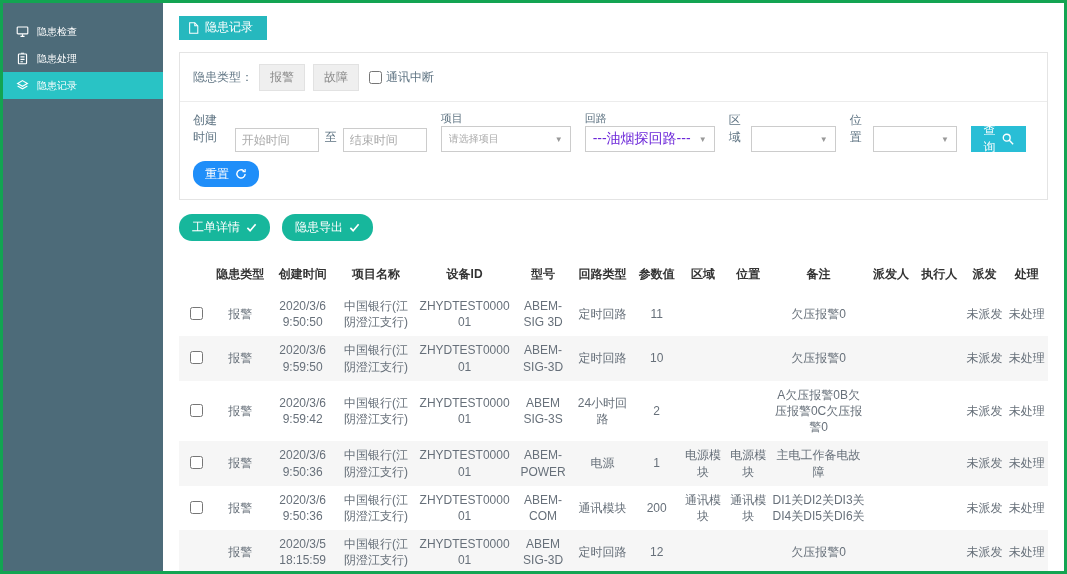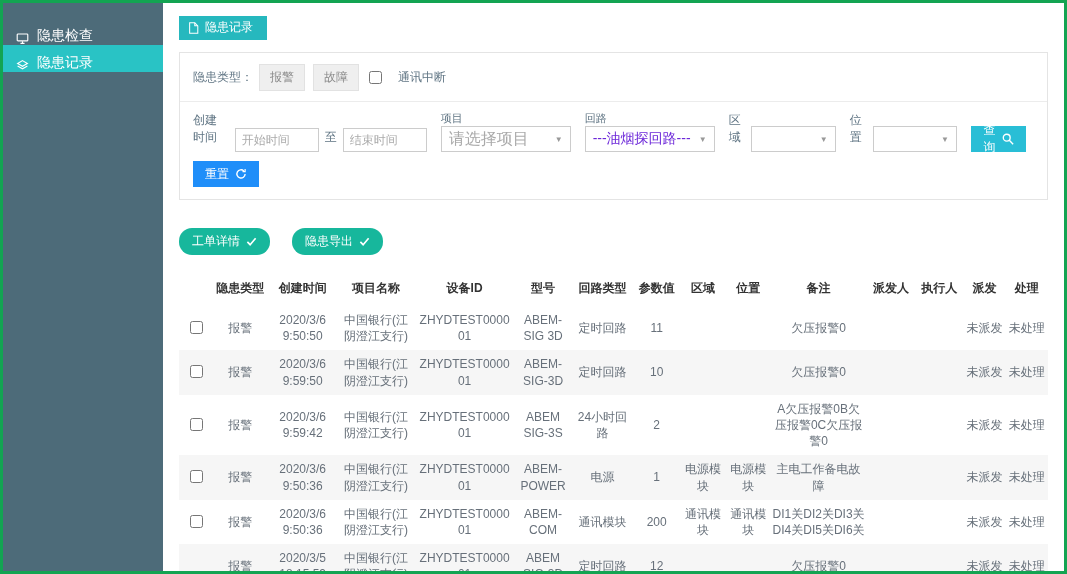--- a/index.html
+++ b/index.html
@@ -1,57 +1,57 @@
 <!DOCTYPE html>
 <html><head>
 <meta charset="utf-8">
 <style>
   * { box-sizing: border-box; }
   body { margin:0; background:#e8e8e8; font-family:"Liberation Sans","DejaVu Sans",sans-serif; }
   .wrapper { width:1067px; height:574px; border:3px solid #13a452; display:flex; overflow:hidden; background:#fff; }
 
   
   .sidebar { width:160px; flex:0 0 160px; background:#4d6b79; padding-top:15px; }
-  .side-item { height:27px; display:flex; align-items:flex-end; gap:8px; padding-left:13px; color:#fff; font-size:14px; cursor:pointer; }
+  .side-item { height:27px; display:flex; align-items:center; gap:8px; padding-left:13px; color:#fff; font-size:10px; cursor:pointer; }
   .side-item.active { background:#29c3c5; }
   .s-icon { display:inline-flex; width:13px; height:13px; }
 
   
   .main { flex:1; padding:13px 16px 0; overflow:hidden; }
   .title-badge { display:inline-flex; align-items:center; gap:6px; background:#26b8be; color:#fff; font-size:12px; padding:3px 14px 4px 9px; }
 
   .filter-panel { border:1px solid #e4e4e4; margin-top:12px; padding:11px 13px 12px; }
   .f-row { display:flex; align-items:center; font-size:12px; color:#5f7483; }
   .f-row + .f-row { margin-top:9px; }
   .f-row.fields { align-items:flex-end; margin-top:0; }
   .divider { border-top:1px solid #ececec; margin:10px -13px 9px; }
   .f-label { margin-right:6px; }
   .f-label.pb { padding-bottom:6px; }
   .to { margin:0 6px; padding-bottom:6px; }
   .inline-label { margin-left:14px; margin-right:5px; padding-bottom:6px; }
 
   .btn { font-family:inherit; font-size:12px; border:1px solid transparent; cursor:pointer; padding:4px 10px; margin-right:8px; }
   .btn.gray { background:#efefef; border-color:#e2e2e2; color:#8a8a8a; }
   .btn.teal { background:#26b8be; color:#fff; }
-  .chk { display:flex; align-items:center; gap:16px; margin-left:2px; cursor:pointer;justify-content:center; }
+  .chk { display:flex; align-items:center; gap:4px; margin-left:2px; cursor:pointer;justify-content:center; }
   .chk input { margin:0; width:13px; height:13px; }
 
   .txt { width:84px; height:24px; border:1px solid #ccc; padding:0 6px; font-size:12px; font-family:inherit; color:#1d4ed8; }
   .txt::placeholder { color:#aaa; }
   .field-col { display:flex; flex-direction:column; margin-left:14px; }
   .small-label { font-size:11px; color:#5f7483; }
   .select { width:130px; height:26px; border:1px solid #ccc; background:#fff; display:flex; align-items:center; justify-content:space-between; padding:0 7px; cursor:pointer; }
-  .select .ph { color:#aaa; font-size:16px; white-space:nowrap; overflow:hidden; }
+  .select .ph { color:#aaa; font-size:10px; white-space:nowrap; overflow:hidden; }
   .select .val { color:#6d28d9; font-size:14px; white-space:nowrap; overflow:hidden; }
   .select .arrow { color:#999; font-size:8px; margin-left:4px; }
   .select.sm { width:108px; }
   .btn.search { background:#29bed6; color:#fff; height:26px; display:flex; align-items:center; gap:6px; margin-left:14px; padding:12px 11px; }
-  .btn.reset { background:#1f8ef9; color:#fff; height:26px; display:flex; align-items:center; gap:6px; padding:0 11px; }
-
-  .action-row { margin-top:28px; display:flex; gap:22px; }
+  .btn.reset { background:#1f8ef9; color:#fff; height:26px; display:flex; align-items:center; gap:6px; padding:0 11px;border-radius:12px; }
+
+  .action-row { margin-top:14px; display:flex; gap:12px; }
   .pill { display:flex; align-items:center; gap:6px; background:#17b79c; color:#fff; border:none; border-radius:13px; font-size:12px; padding:5px 13px; cursor:pointer; font-family:inherit; }
 
   .grid { width:100%; border-collapse:collapse; table-layout:fixed; margin-top:15px; font-size:12px; color:#67707a; text-align:center; }
   .grid th { font-weight:700; color:#333; padding:10px 2px 9px; font-size:12px;text-align:center; }
   .grid td { padding:6px 2px; line-height:1.35; word-break:break-word; vertical-align:middle; }
   .grid tbody tr:nth-child(even) { background:#f6f6f6; }
   .grid input[type="checkbox"] { width:13px; height:13px; }
 </style>
 </head>
 <body>
@@ -60,20 +60,29 @@
 
   <aside class="sidebar">
     <div class="side-item">
       <span class="s-icon">
         <svg width="13" height="13" viewBox="0 0 16 16" fill="none" stroke="#fff" stroke-width="1.4">
             <rect x="1.5" y="2.5" width="13" height="8.5" rx="1"></rect>
             <path d="M5.5 14h5M8 11.5V14"></path>
           </svg>
       </span>
       <span>隐患检查</span>
+    </div>
+    <div class="side-item">
+      <span class="s-icon">
+        <svg width="13" height="13" viewBox="0 0 16 16" fill="none" stroke="#fff" stroke-width="1.4">
+            <rect x="3" y="2.5" width="10" height="12" rx="1"></rect>
+            <path d="M6 1.5h4M5.5 6h5M5.5 9h5M5.5 12h3"></path>
+          </svg>
+      </span>
+      <span>隐患处理</span>
     </div>
     <div class="side-item active">
       <span class="s-icon">
         <svg width="13" height="13" viewBox="0 0 16 16" fill="none" stroke="#fff" stroke-width="1.4">
             <path d="M8 2l6 3.5L8 9 2 5.5z"></path>
             <path d="M2 8.5L8 12l6-3.5"></path>
           </svg>
       </span>
       <span>隐患记录</span>
     </div>

